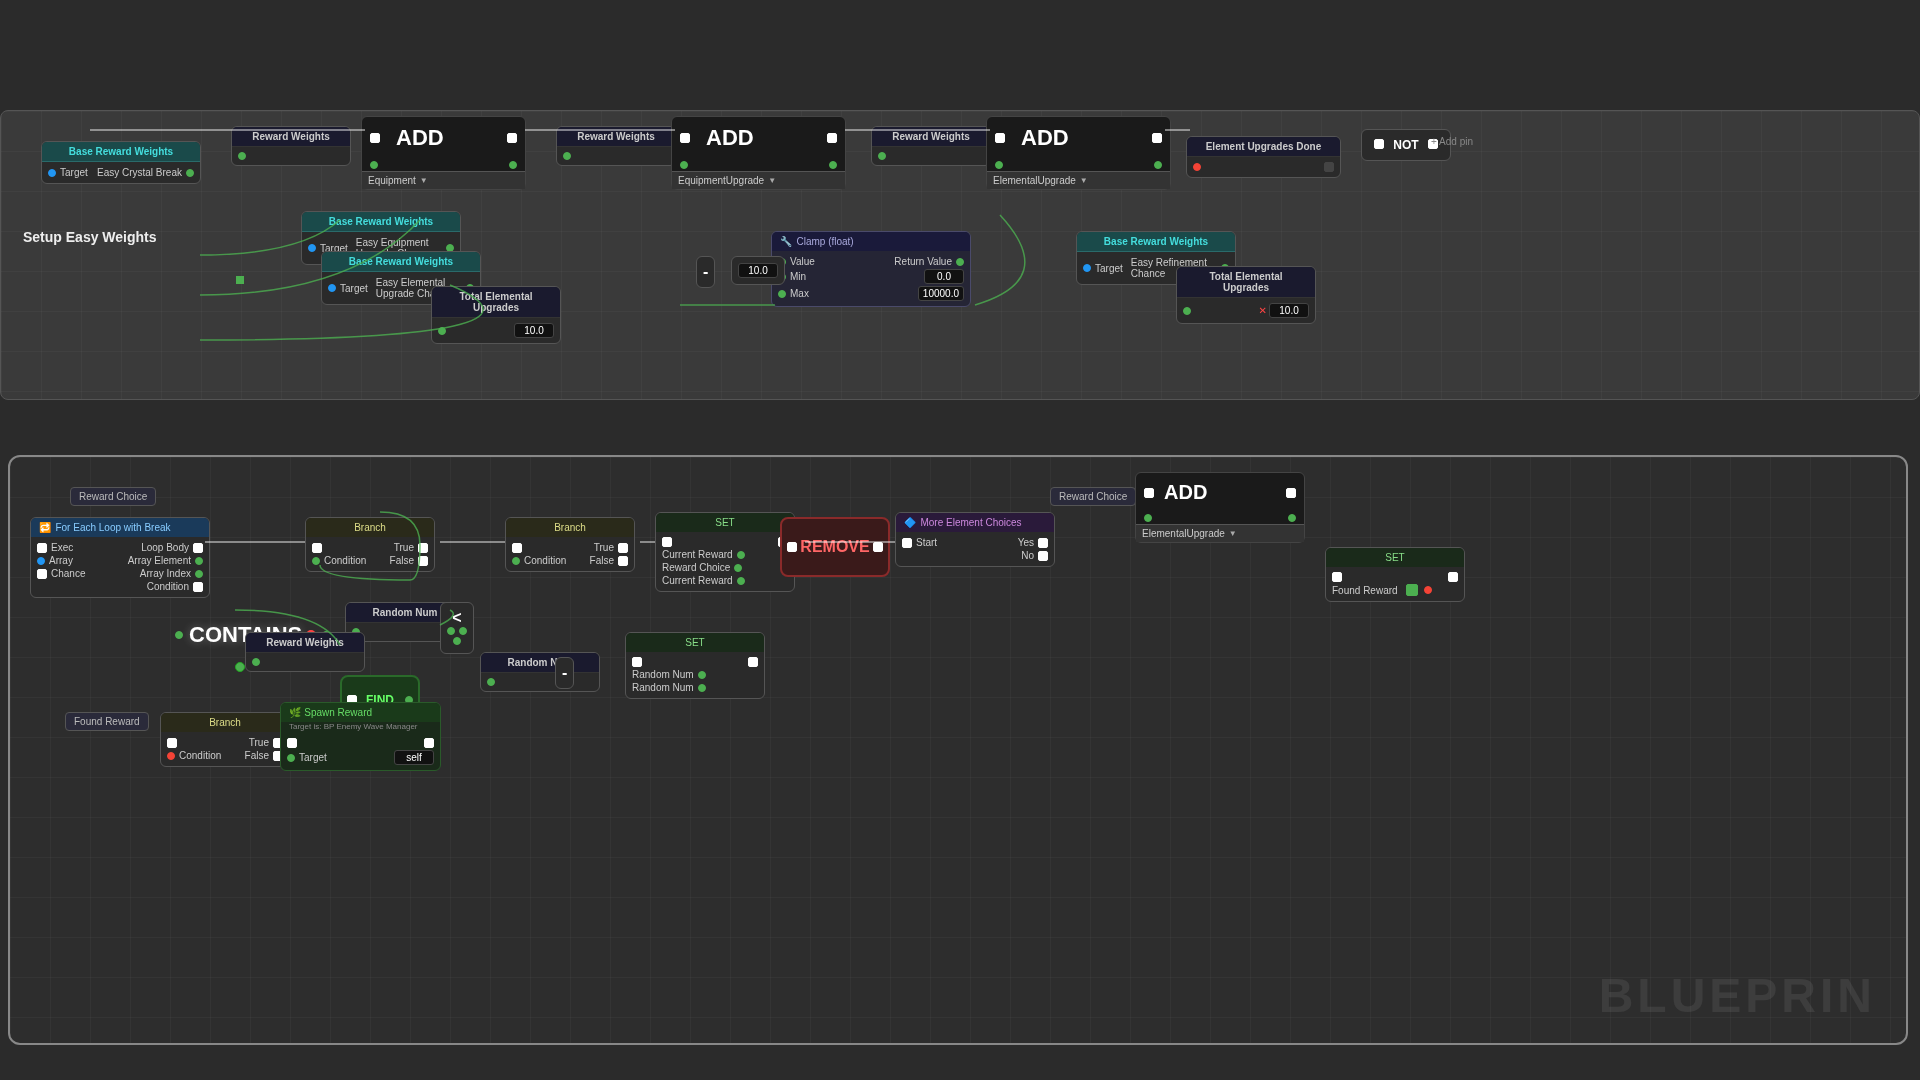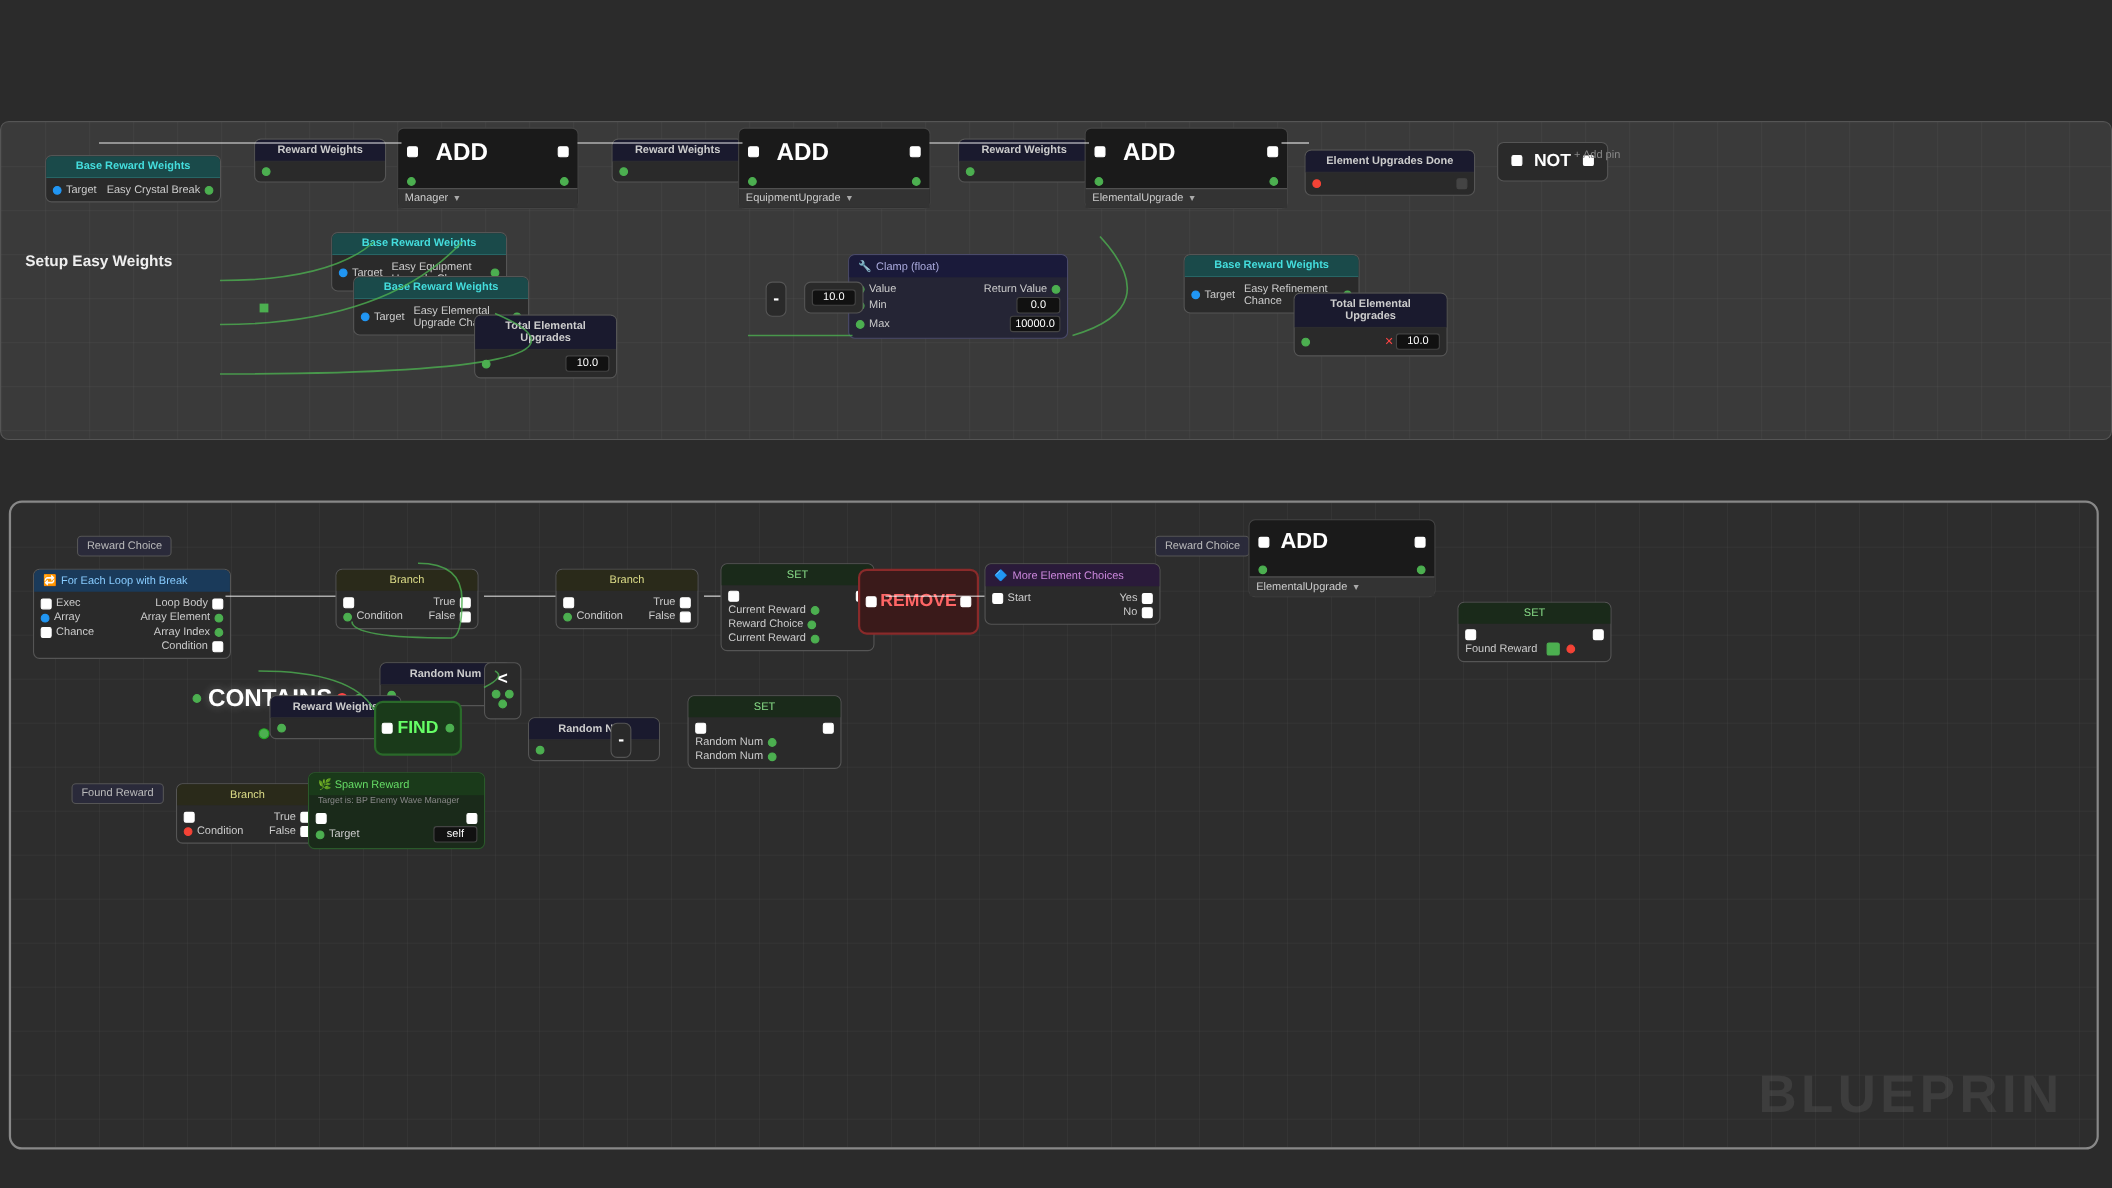--- a/index.html
+++ b/index.html
@@ -145,23 +145,24 @@
 
     
     .find-node {
       background: #1a3a1a;
       border: 2px solid #2a6a2a;
       border-radius: 8px;
       position: absolute;
       display: flex;
       align-items: center;
       justify-content: center;
-      font-size: 16px;
+      font-size: 12px;
       font-weight: bold;
       color: #66ff66;
+      margin-top: 38px;
     }
 
     
     .contains-node {
       position: absolute;
       display: flex;
       align-items: center;
       justify-content: center;
     }
 
@@ -222,21 +223,21 @@
       left: 22px;
     }
 
     
     .not-node {
       position: absolute;
       background: #2a2a2a;
       border: 1px solid #555;
       border-radius: 6px;
       padding: 8px 12px;
-      font-size: 16px;
+      font-size: 12px;
       font-weight: bold;
       color: #fff;
     }
 
     
     .wires-svg {
       position: absolute;
       top: 0;
       left: 0;
       width: 1920px;
@@ -437,21 +438,21 @@
     <div style="display:flex; align-items:center; padding:4px 8px;">
       <span class="pin exec" style="margin-right:8px;"></span>
       <span class="big-label" style="font-size:22px; padding:4px 8px;">ADD</span>
       <span class="pin exec" style="margin-left:auto;"></span>
     </div>
     <div style="display:flex; justify-content:space-between; padding:2px 8px;">
       <span class="pin green"></span>
         <span class="pin green"></span>
     </div>
     <div class="dropdown-row">
-      <span>Manager</span>
+      <span>Equipment</span>
       <span class="dropdown-arrow">▼</span>
     </div>
   </div>
 
   <div class="node" style="left:555px; top:15px; width:110px;">
     <div class="node-header header-dark">Reward Weights</div>
     <div class="node-body">
       <div class="node-row">
           <span class="pin green"></span>
         </div>

